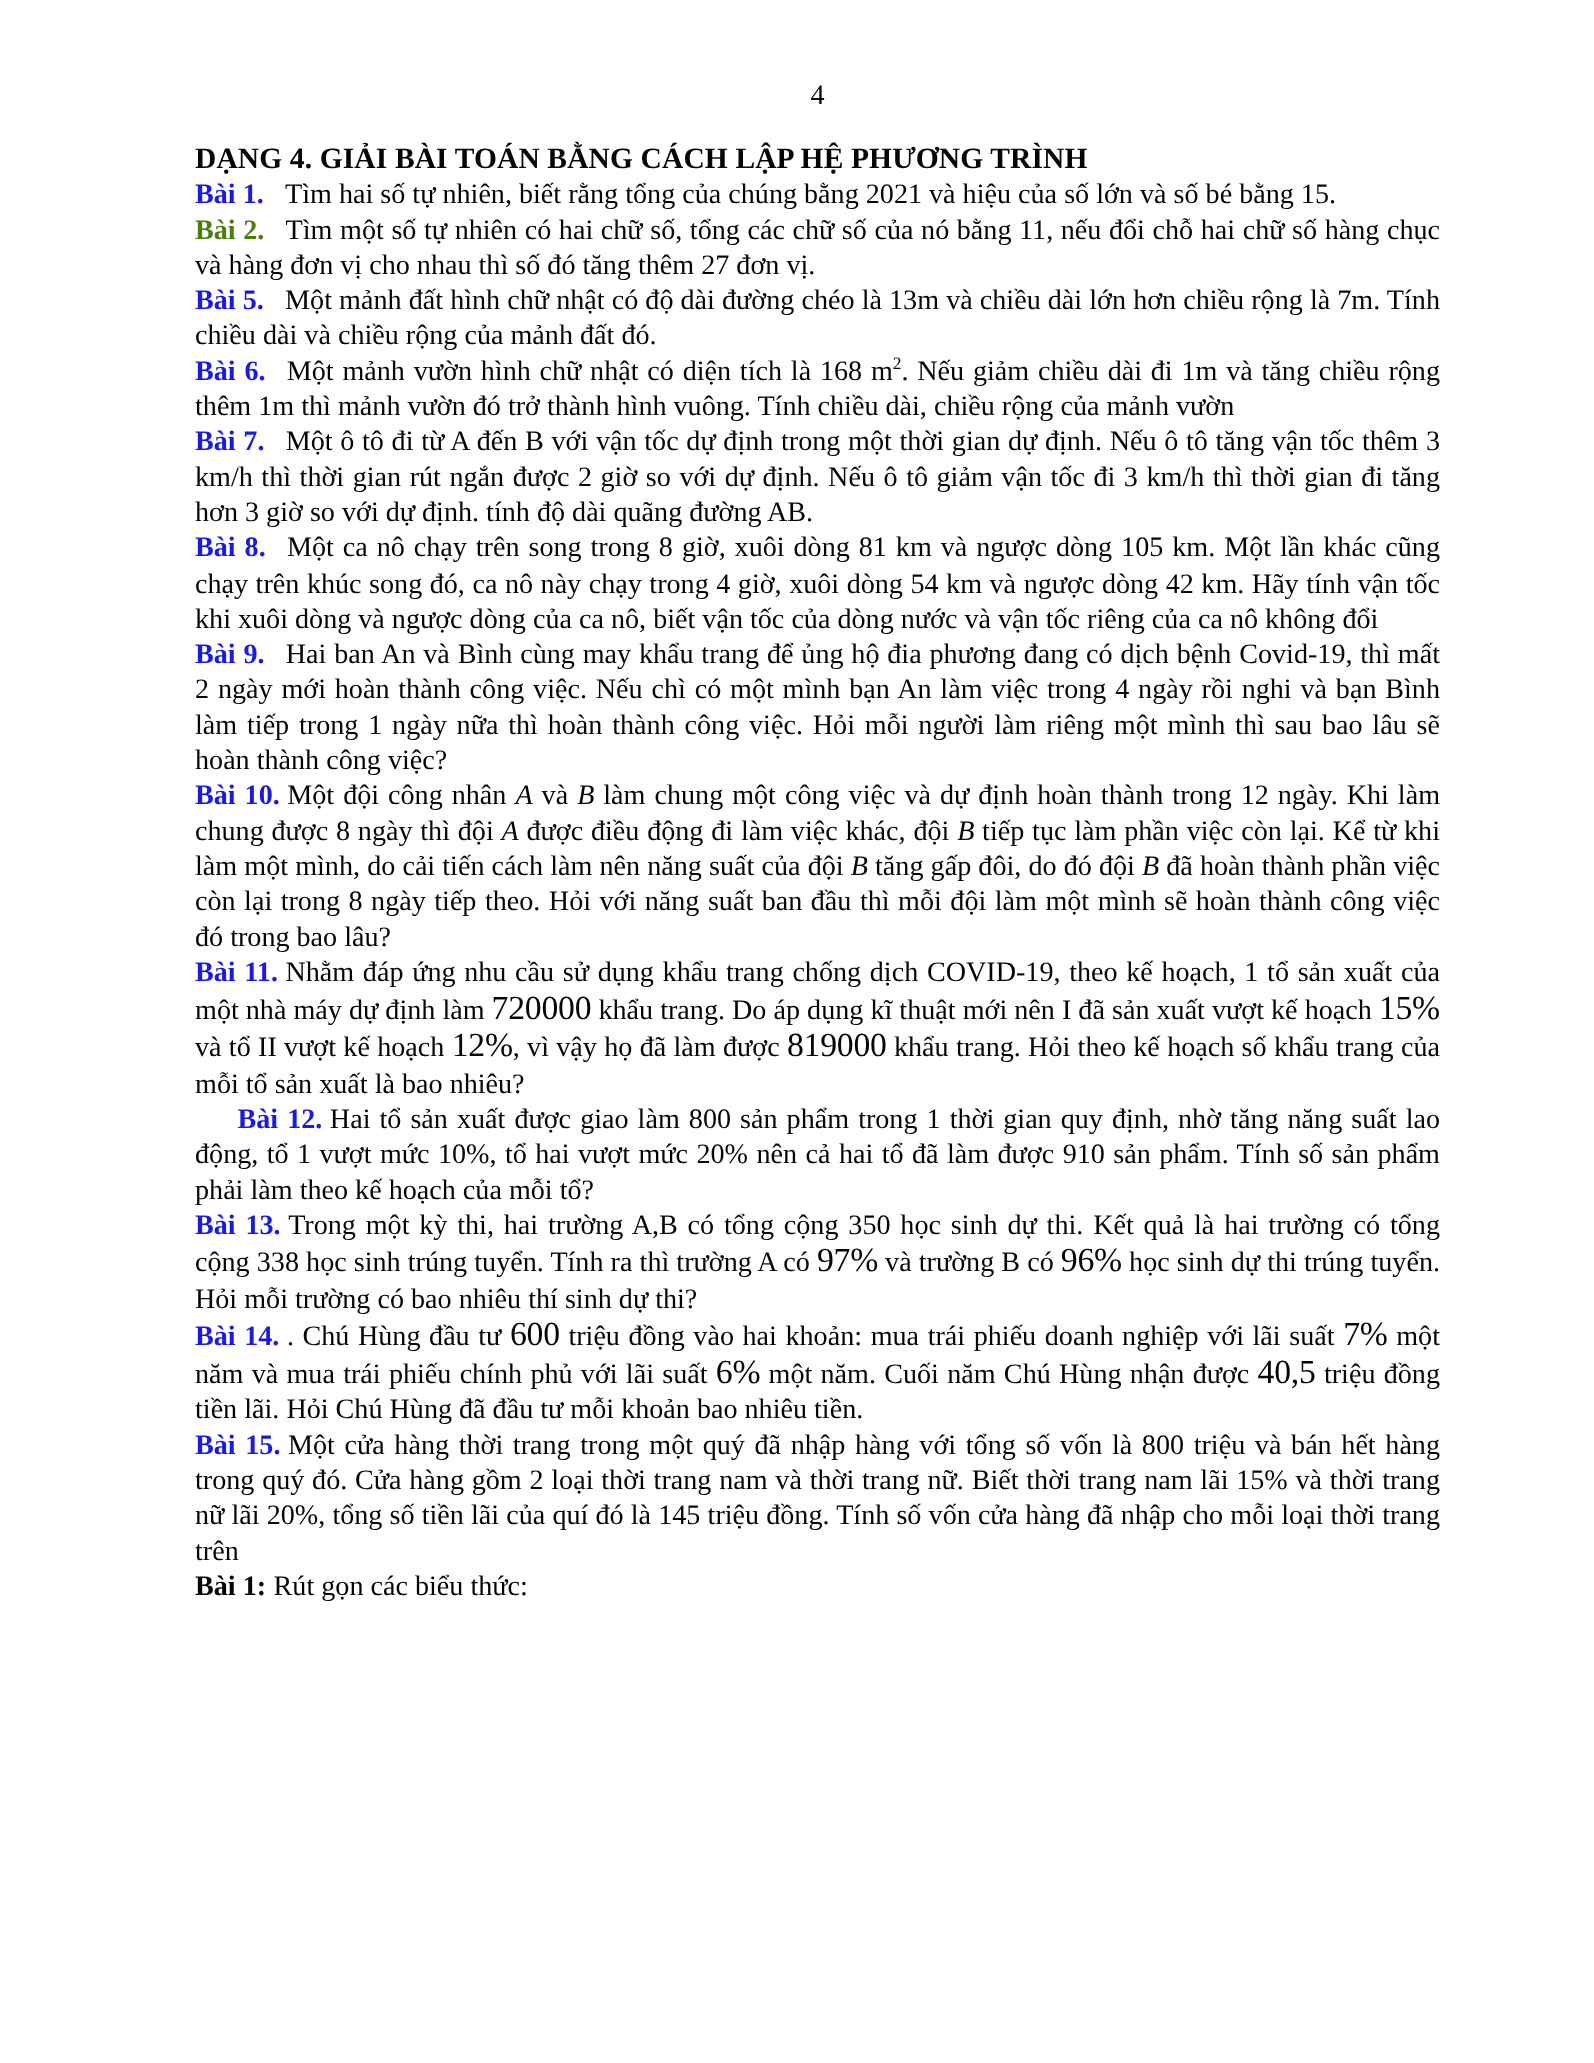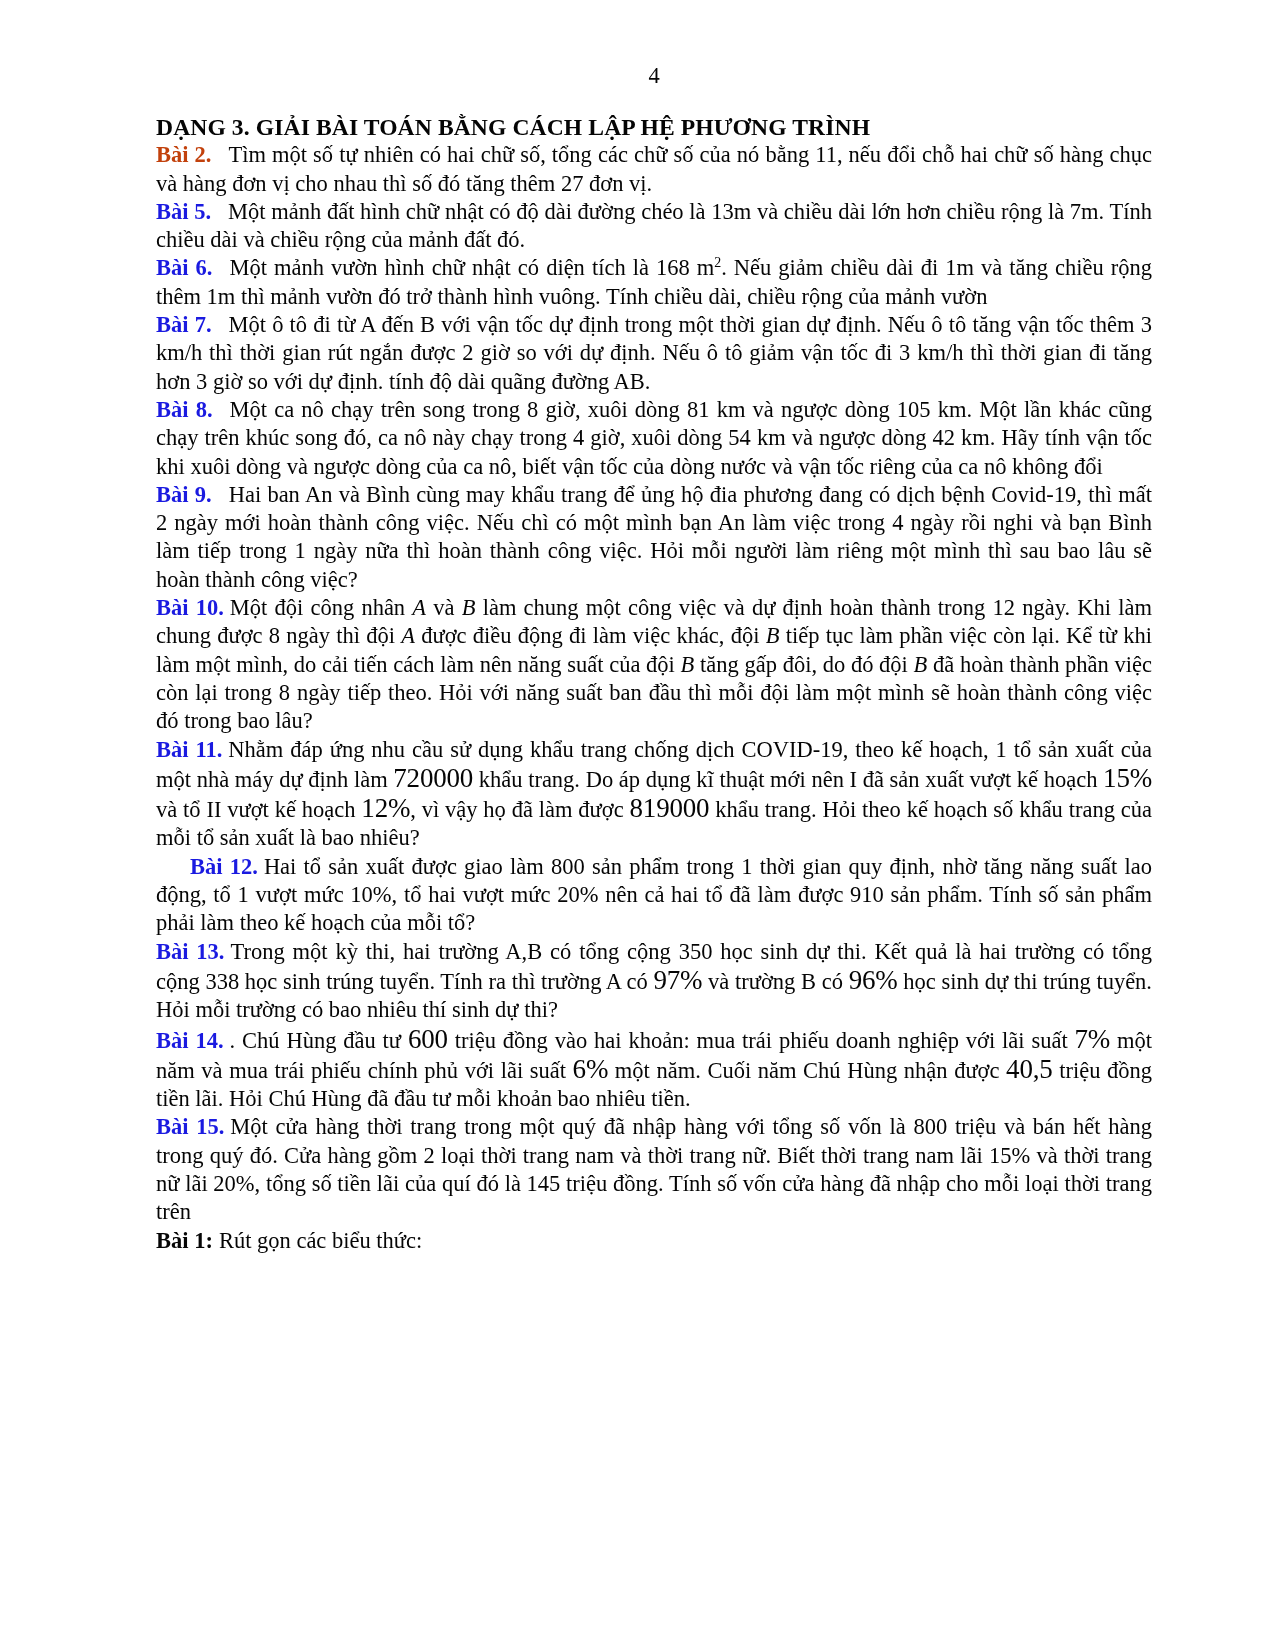--- a/index.html
+++ b/index.html
@@ -46,22 +46,23 @@
   }
   sup { font-size: 0.62em; line-height: 0; vertical-align: super; }
   i { font-style: italic; }
 </style>
 </head>
 <body>
 
 <div class="page">
   <div class="pageno">4</div>
   <div class="doc-body">
-      <p class="heading">DẠNG 3. GIẢI BÀI TOÁN BẰNG CÁCH LẬP HỆ PHƯƠNG TRÌNH</p>
-      <p class="exercise"><span class="label wide" style="color: #c2410c;">Bài 2.</span><span>Tìm một số tự nhiên có hai chữ số, tổng các chữ số của nó bằng 11, nếu đổi chỗ hai chữ số hàng chục và hàng đơn vị cho nhau thì số đó tăng thêm 27 đơn vị.</span></p>
+      <p class="heading">DẠNG 4. GIẢI BÀI TOÁN BẰNG CÁCH LẬP HỆ PHƯƠNG TRÌNH</p>
+      <p class="exercise"><span class="label wide" style="color: rgb(26, 26, 224);">Bài 1.</span><span>Tìm hai số tự nhiên, biết rằng tổng của chúng bằng 2021 và hiệu của số lớn và số bé bằng 15.</span></p>
+      <p class="exercise"><span class="label wide" style="color: #4d7c0f;">Bài 2.</span><span>Tìm một số tự nhiên có hai chữ số, tổng các chữ số của nó bằng 11, nếu đổi chỗ hai chữ số hàng chục và hàng đơn vị cho nhau thì số đó tăng thêm 27 đơn vị.</span></p>
       <p class="exercise"><span class="label wide" style="color: rgb(26, 26, 224); margin-top: 12px;">Bài 5.</span><span>Một mảnh đất hình chữ nhật có độ dài đường chéo là 13m và chiều dài lớn hơn chiều rộng là 7m. Tính chiều dài và chiều rộng của mảnh đất đó.</span></p>
       <p class="exercise"><span class="label wide" style="color: rgb(26, 26, 224);">Bài 6.</span><span>Một mảnh vườn hình chữ nhật có diện tích là 168 m</span><sup>2</sup><span>. Nếu giảm chiều dài đi 1m và tăng chiều rộng thêm 1m thì mảnh vườn đó trở thành hình vuông. Tính chiều dài, chiều rộng của mảnh vườn</span></p>
       <p class="exercise"><span class="label wide" style="color: rgb(26, 26, 224);">Bài 7.</span><span>Một ô tô đi từ A đến B với vận tốc dự định trong một thời gian dự định. Nếu ô tô tăng vận tốc thêm 3 km/h thì thời gian rút ngắn được 2 giờ so với dự định. Nếu ô tô giảm vận tốc đi 3 km/h thì thời gian đi tăng hơn 3 giờ so với dự định. tính độ dài quãng đường AB.</span></p>
       <p class="exercise"><span class="label wide" style="color: rgb(26, 26, 224);">Bài 8.</span><span>Một ca nô chạy trên song trong 8 giờ, xuôi dòng 81 km và ngược dòng 105 km. Một lần khác cũng chạy trên khúc song đó, ca nô này chạy trong 4 giờ, xuôi dòng 54 km và ngược dòng 42 km. Hãy tính vận tốc khi xuôi dòng và ngược dòng của ca nô, biết vận tốc của dòng nước và vận tốc riêng của ca nô không đổi</span></p>
       <p class="exercise"><span class="label wide" style="color: rgb(26, 26, 224);">Bài 9.</span><span>Hai ban An và Bình cùng may khẩu trang để ủng hộ đia phương đang có dịch bệnh Covid-19, thì mất 2 ngày mới hoàn thành công việc. Nếu chì có một mình bạn An làm việc trong 4 ngày rồi nghi và bạn Bình làm tiếp trong 1 ngày nữa thì hoàn thành công việc. Hỏi mỗi người làm riêng một mình thì sau bao lâu sẽ hoàn thành công việc?</span></p>
       <p class="exercise"><span class="label" style="color: rgb(26, 26, 224);">Bài 10.</span><span>Một đội công nhân </span><i>A</i><span> và </span><i>B</i><span> làm chung một công việc và dự định hoàn thành trong 12 ngày. Khi làm chung được 8 ngày thì đội </span><i>A</i><span> được điều động đi làm việc khác, đội </span><i>B</i><span> tiếp tục làm phần việc còn lại. Kể từ khi làm một mình, do cải tiến cách làm nên năng suất của đội </span><i>B</i><span> tăng gấp đôi, do đó đội </span><i>B</i><span> đã hoàn thành phần việc còn lại trong 8 ngày tiếp theo. Hỏi với năng suất ban đầu thì mỗi đội làm một mình sẽ hoàn thành công việc đó trong bao lâu?</span></p>
       <p class="exercise"><span class="label" style="color: rgb(26, 26, 224);">Bài 11.</span><span>Nhằm đáp ứng nhu cầu sử dụng khẩu trang chống dịch COVID-19, theo kế hoạch, 1 tổ sản xuất của một nhà máy dự định làm </span><span class="math">720000</span><span> khẩu trang. Do áp dụng kĩ thuật mới nên I đã sản xuất vượt kế hoạch </span><span class="math">15%</span><span> và tổ II vượt kế hoạch </span><span class="math">12%</span><span>, vì vậy họ đã làm được </span><span class="math">819000</span><span> khẩu trang. Hỏi theo kế hoạch số khẩu trang của mỗi tổ sản xuất là bao nhiêu?</span></p>
       <p class="exercise"><span class="label" style="color: rgb(26, 26, 224); margin-left: 34px;">Bài 12.</span><span>Hai tổ sản xuất được giao làm 800 sản phẩm trong 1 thời gian quy định, nhờ tăng năng suất lao động, tổ 1 vượt mức 10%, tổ hai vượt mức 20% nên cả hai tổ đã làm được 910 sản phẩm. Tính số sản phẩm phải làm theo kế hoạch của mỗi tổ?</span></p>
       <p class="exercise"><span class="label" style="color: rgb(26, 26, 224);">Bài 13.</span><span>Trong một kỳ thi, hai trường A,B có tổng cộng 350 học sinh dự thi. Kết quả là hai trường có tổng cộng 338 học sinh trúng tuyển. Tính ra thì trường A có </span><span class="math">97%</span><span> và trường B có </span><span class="math">96%</span><span> học sinh dự thi trúng tuyển. Hỏi mỗi trường có bao nhiêu thí sinh dự thi?</span></p>
       <p class="exercise"><span class="label" style="color: rgb(26, 26, 224);">Bài 14.</span><span>. Chú Hùng đầu tư </span><span class="math">600</span><span> triệu đồng vào hai khoản: mua trái phiếu doanh nghiệp với lãi suất </span><span class="math">7%</span><span> một năm và mua trái phiếu chính phủ với lãi suất </span><span class="math">6%</span><span> một năm. Cuối năm Chú Hùng nhận được </span><span class="math">40,5</span><span> triệu đồng tiền lãi. Hỏi Chú Hùng đã đầu tư mỗi khoản bao nhiêu tiền.</span></p>

